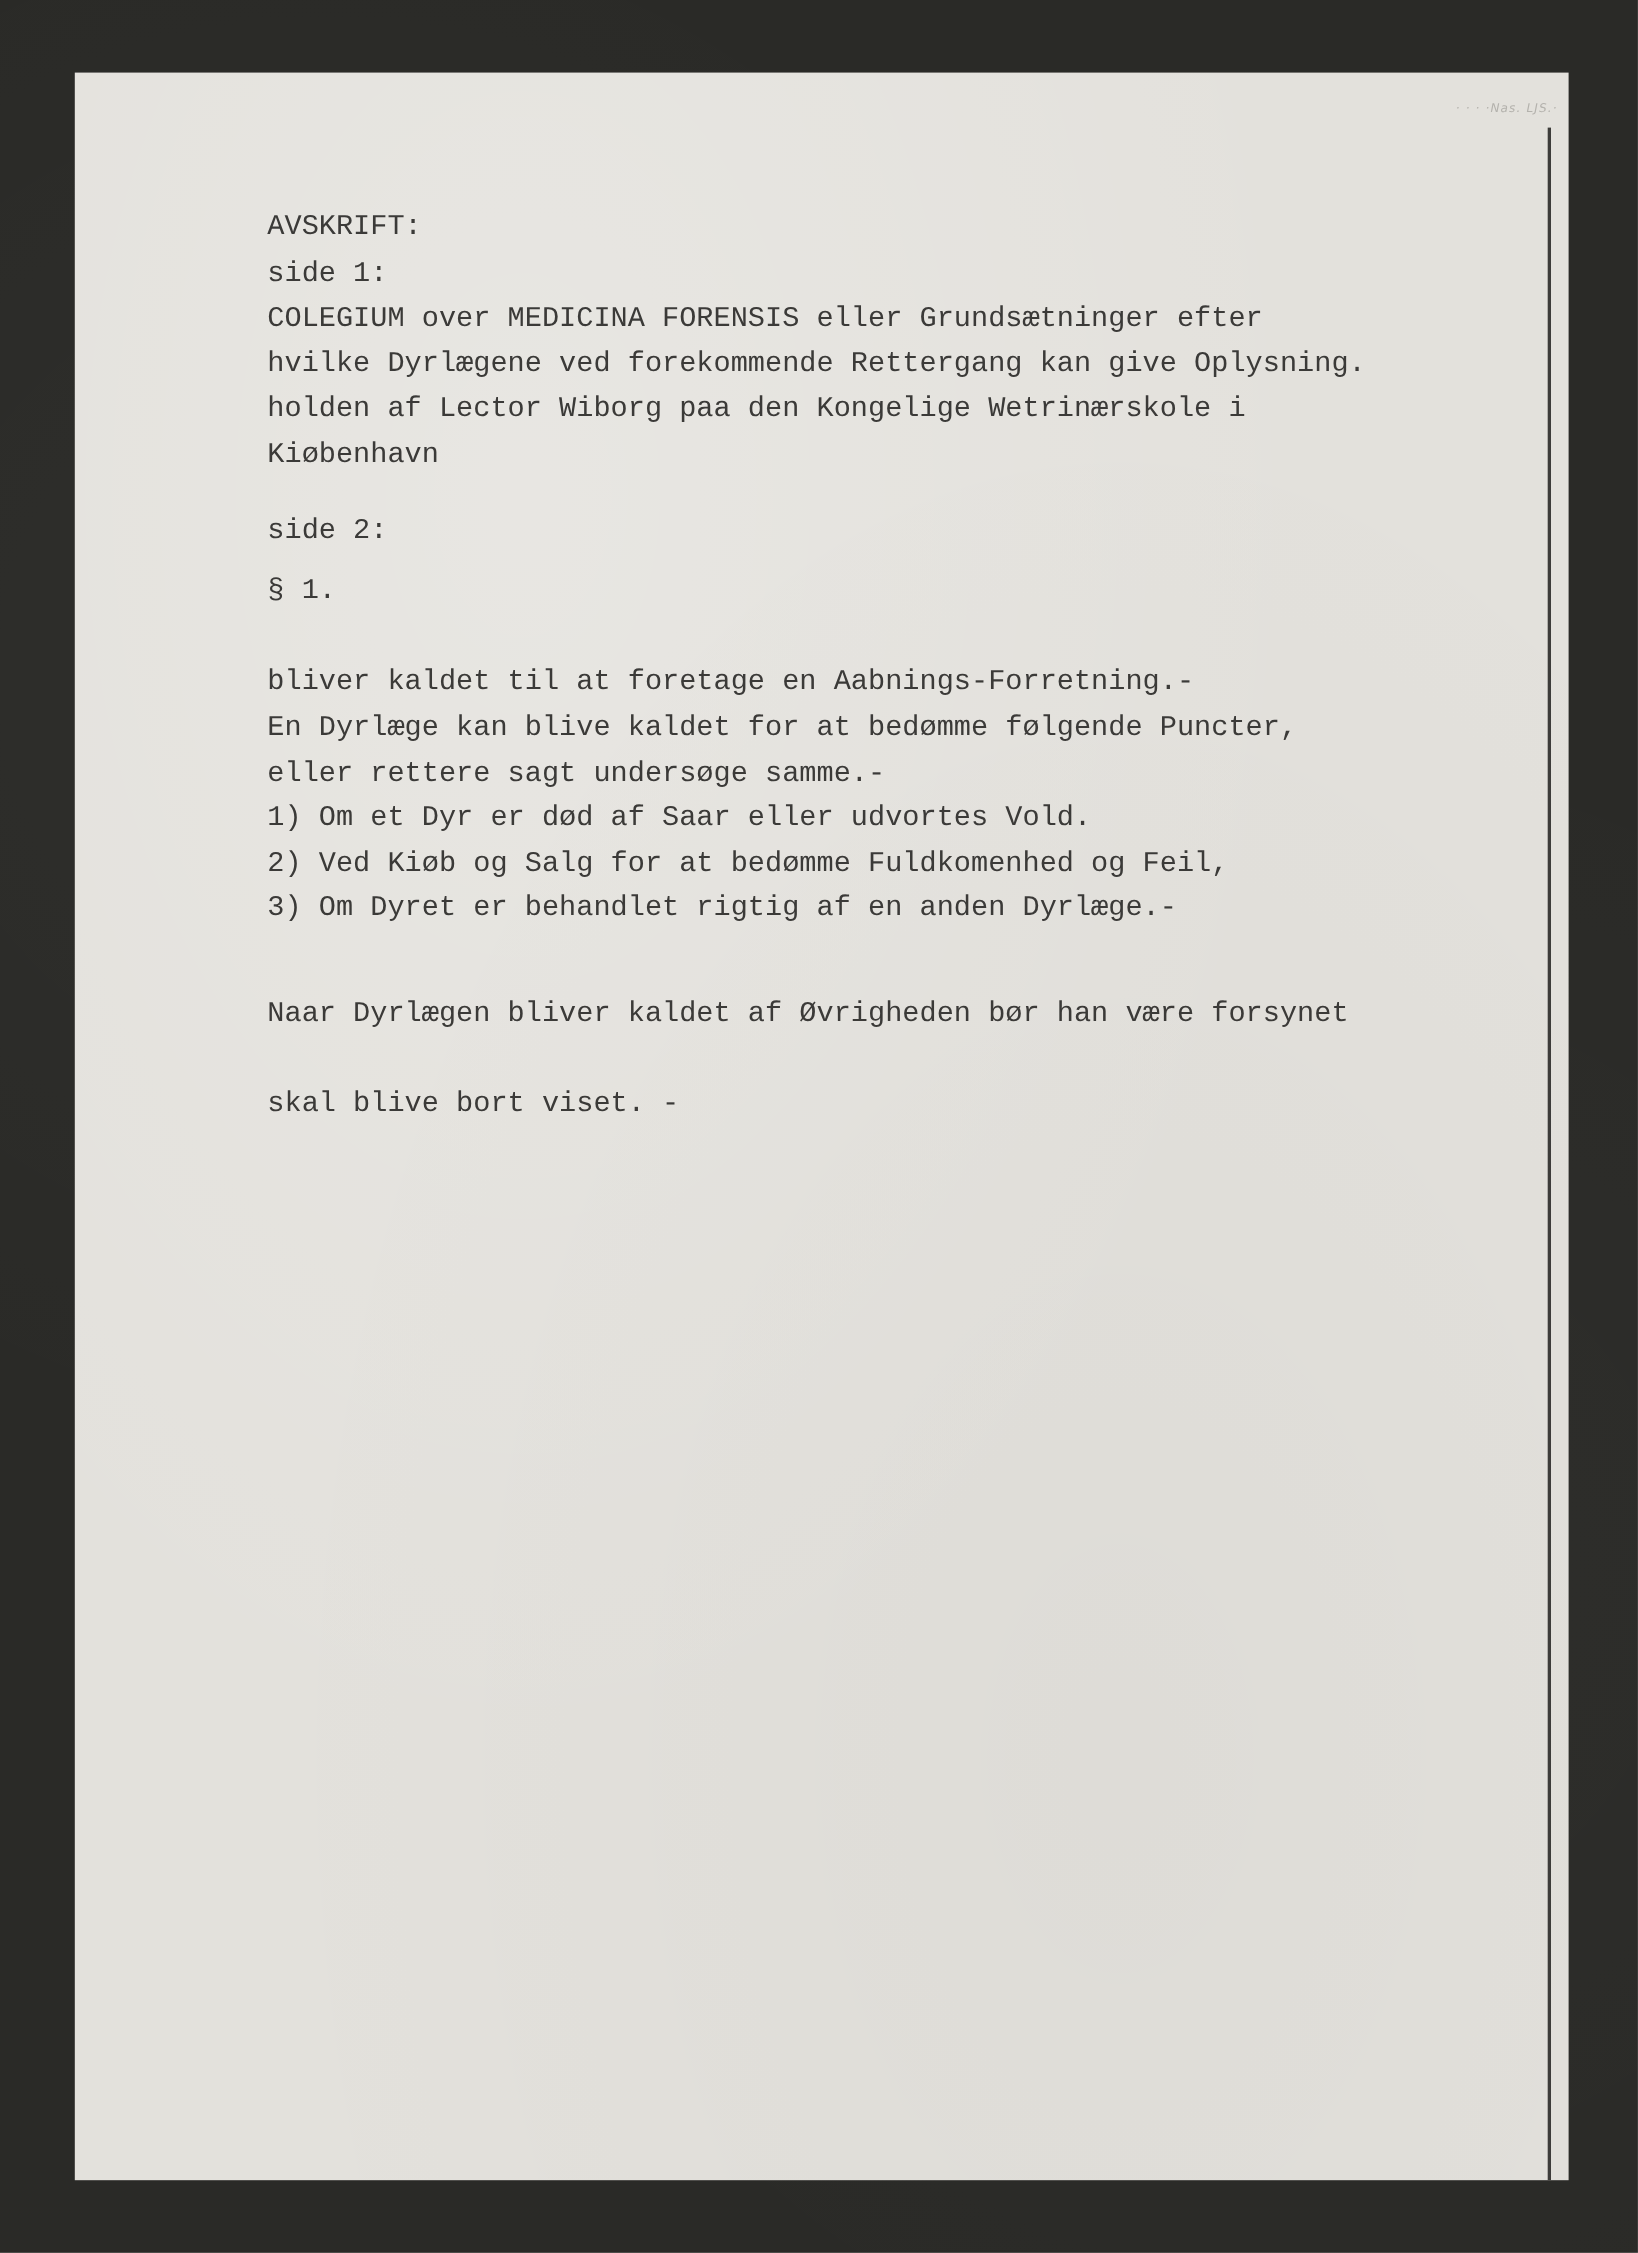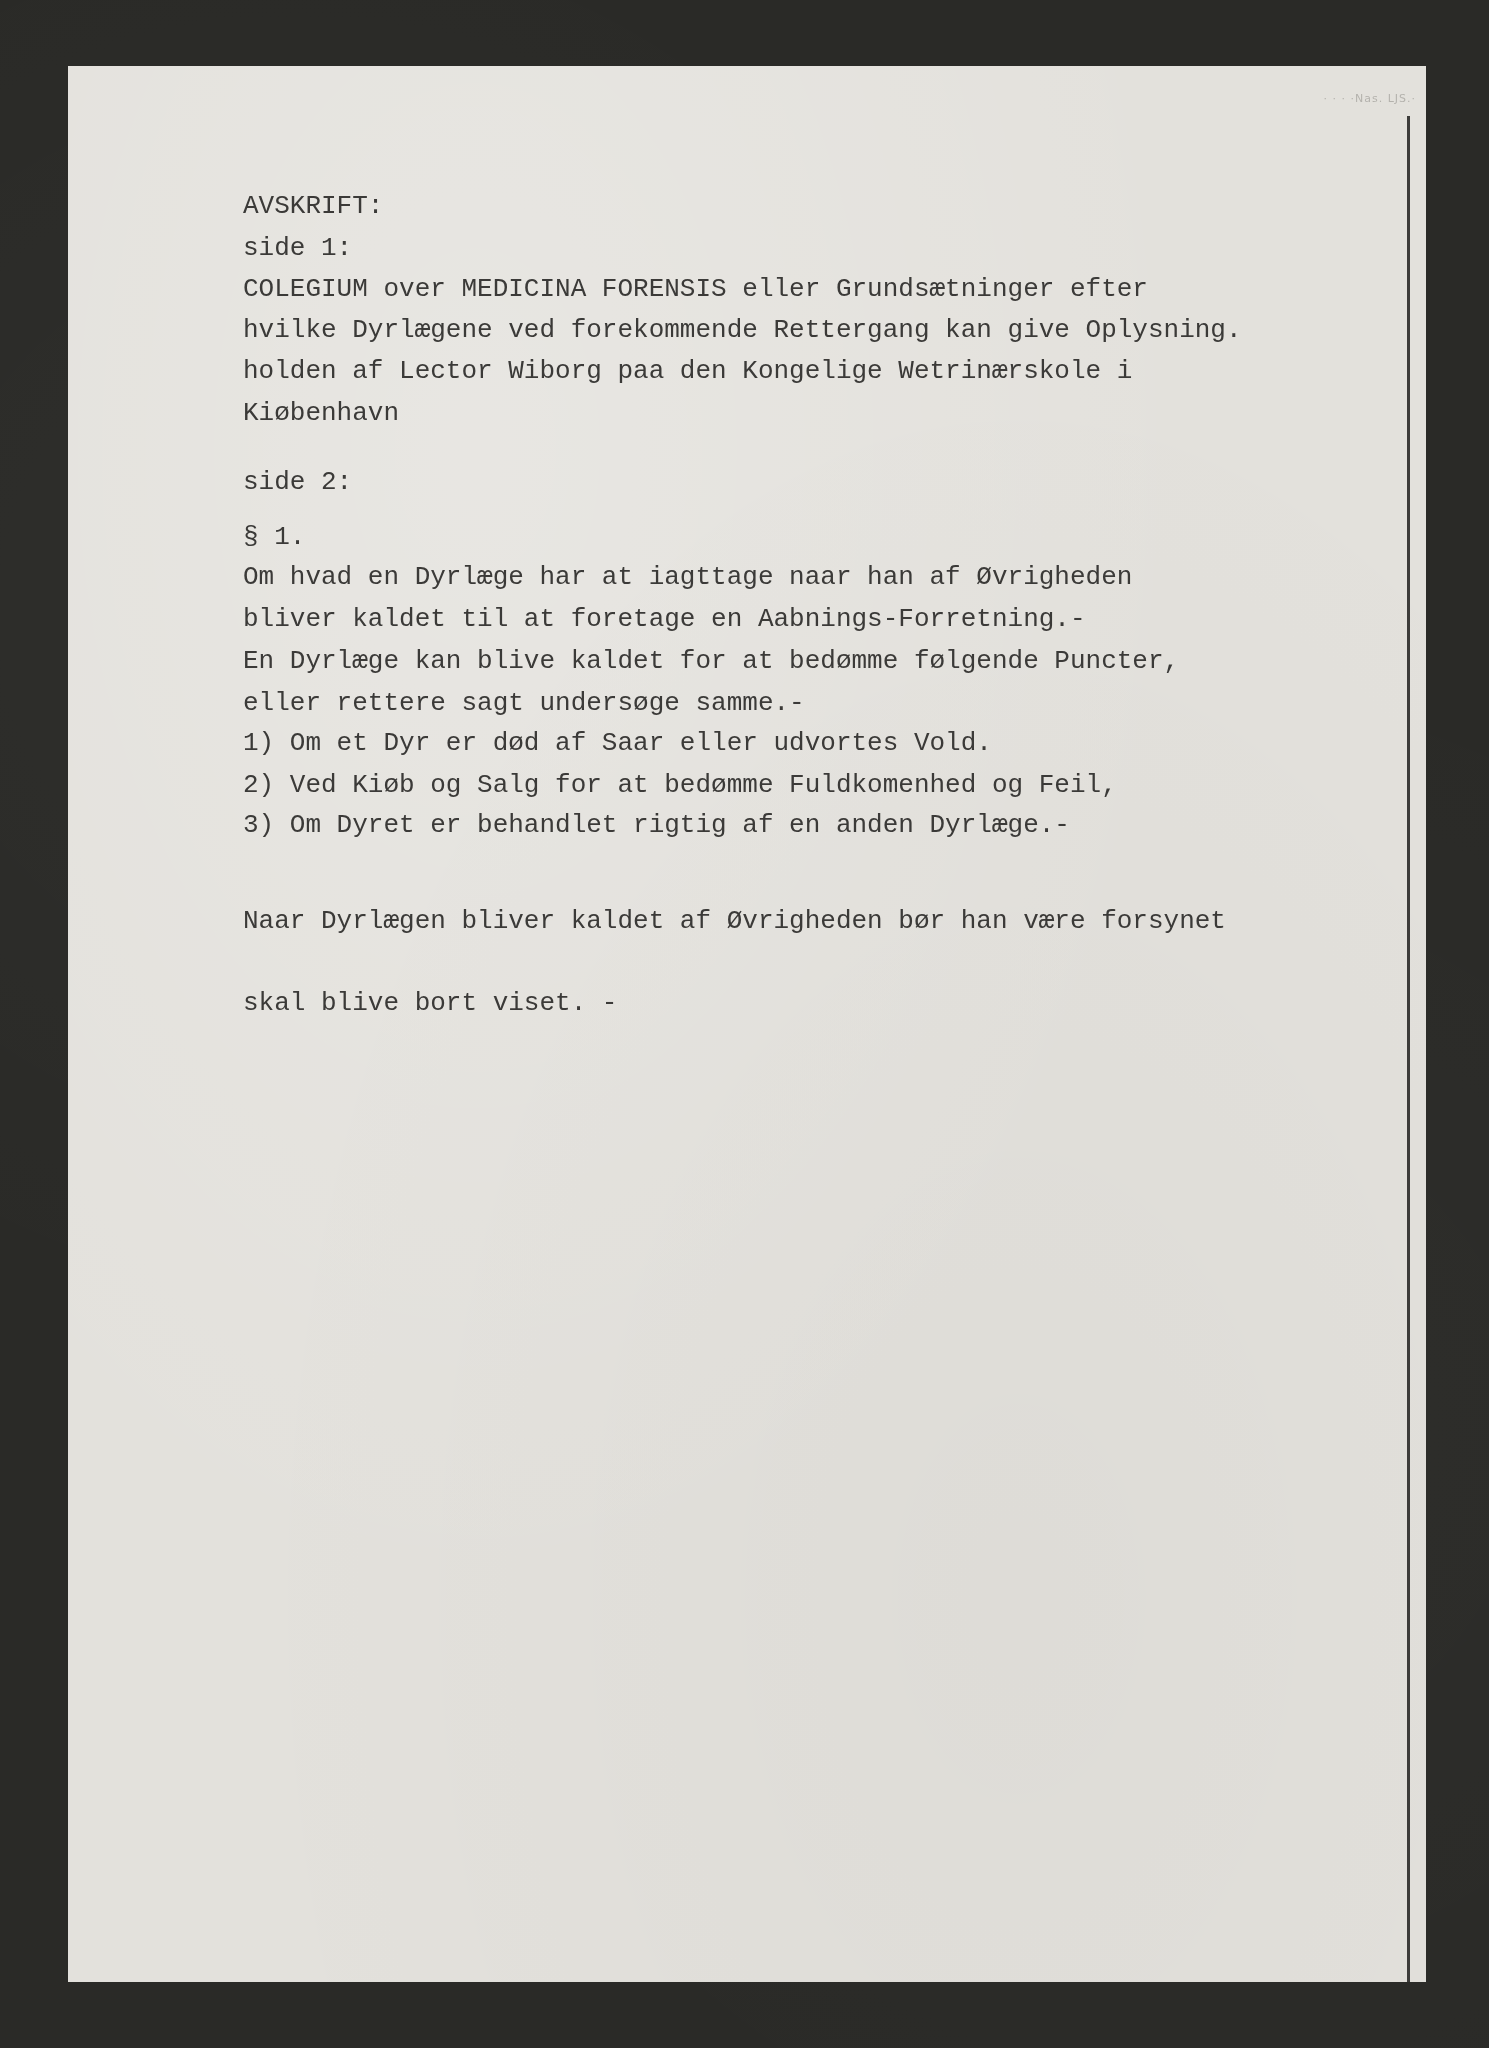--- a/index.html
+++ b/index.html
@@ -42,20 +42,21 @@
     }
     .corner-mark {
       position: absolute;
       right: 10px;
       top: 26px;
       font-family: "DejaVu Sans", sans-serif;
       font-size: 11px;
       color: #a9a7a2;
       letter-spacing: 1px;
       opacity: 0.8;
+      font-style: italic;
     }
     .line {
       position: absolute;
       left: 175px;
       margin: 0;
       font-size: 26px;
       line-height: 30px;
       color: #3b3a38;
       white-space: pre;
       transform: translateY(-15px);
@@ -78,21 +79,20 @@
 
   <p class="line heading-underlined" style="top:182px">side 1:</p>
   <p class="line" style="top:223px">COLEGIUM over MEDICINA FORENSIS eller Grundsætninger efter</p>
   <p class="line" style="top:264px">hvilke Dyrlægene ved forekommende Rettergang kan give Oplysning.</p>
   <p class="line" style="top:305px">holden af Lector Wiborg paa den Kongelige Wetrinærskole i</p>
   <p class="line" style="top:347px">Kiøbenhavn</p>
 
   <p class="line heading-underlined" style="top:416px">side 2:</p>
   <p class="line" style="top:471px">§ 1.</p>
 
-  <p class="line" style="top:511px">Om hvad en Dyrlæge har at iagttage naar han af Øvrigheden</p>
   <p class="line" style="top:553px">bliver kaldet til at foretage en Aabnings-Forretning.-</p>
   <p class="line" style="top:595px">En Dyrlæge kan blive kaldet for at bedømme følgende Puncter,</p>
   <p class="line" style="top:637px">eller rettere sagt undersøge samme.-</p>
 
   <p class="line" style="top:677px">1) Om et Dyr er død af Saar eller udvortes Vold.</p>
   <p class="line" style="top:719px">2) Ved Kiøb og Salg for at bedømme Fuldkomenhed og Feil,</p>
   <p class="line" style="top:759px">3) Om Dyret er behandlet rigtig af en anden Dyrlæge.-</p>
 
   <p class="line" style="top:855px">Naar Dyrlægen bliver kaldet af Øvrigheden bør han være forsynet</p>
   <p class="line" style="top:937px">skal blive bort viset. -</p>

